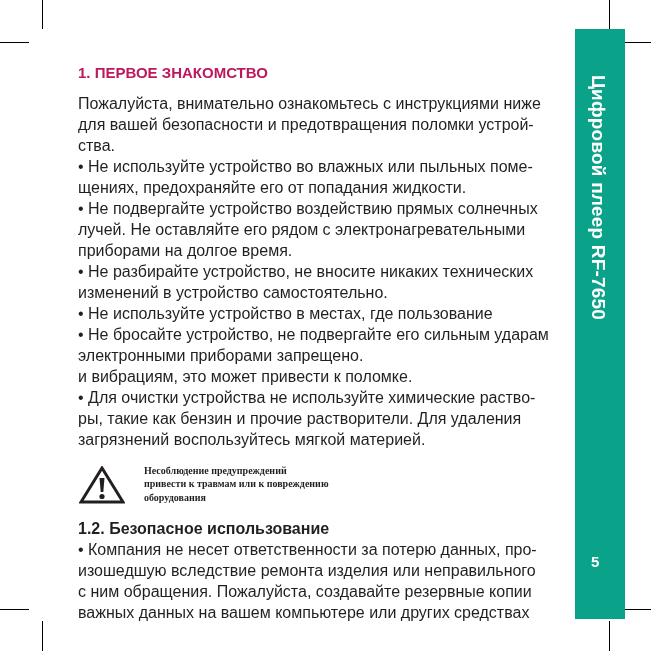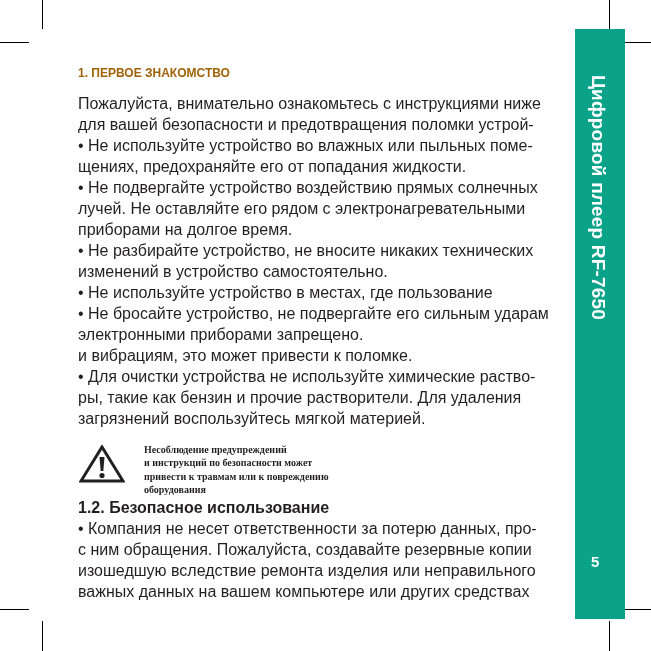--- a/index.html
+++ b/index.html
@@ -15,21 +15,21 @@
   .side-title {
     position:absolute; left:598px; top:75px;
     transform-origin:0 0; transform:translate(12px,0) rotate(90deg);
     white-space:nowrap; color:#ffffff; font-weight:bold; font-size:19px; line-height:24px;
     letter-spacing:0.2px;
   }
   .page-num {
     position:absolute; left:591px; top:553px; color:#fff; font-weight:bold; font-size:15px;
   }
   .content { position:absolute; left:78px; top:62px; width:480px; }
-  .h1 { color:#a16207; font-weight:bold; font-size:12px; line-height:22px; margin:0 0 9px 0; }
+  .h1 { color:#be185d; font-weight:bold; font-size:15px; line-height:22px; margin:0 0 9px 0; }
   .h2 { font-weight:bold; font-size:16px; line-height:20px; margin:0; }
   .body-lines div { font-size:16px; line-height:21px; white-space:nowrap; }
   .warning { position:relative; height:52px; margin-top:14px;font-family:Liberation Serif, serif; }
   .warn-icon { position:absolute; left:1px; top:2px; width:46px; height:38px; }
   .warn-text { position:absolute; left:66px; top:0; font-weight:bold; font-size:10px; line-height:13.3px; }
   .warn-text div { white-space:nowrap; }
   .h2b { font-weight:bold; font-size:16px; line-height:20px; margin:3px 0 0 0; }
 </style>
 </head>
 <body>
@@ -45,20 +45,21 @@
 
 <div class="sidebar"></div>
 <div class="side-title">Цифровой плеер RF-7650</div>
 <div class="page-num">5</div>
 
 <div class="content">
   <div class="h1">1. ПЕРВОЕ ЗНАКОМСТВО</div>
   <div class="body-lines">
     <div>Пожалуйста, внимательно ознакомьтесь с инструкциями ниже</div>
     <div>для вашей безопасности и предотвращения поломки устрой-</div>
+    <div>ства.</div>
     <div>• Не используйте устройство во влажных или пыльных поме-</div>
     <div>щениях, предохраняйте его от попадания жидкости.</div>
     <div>• Не подвергайте устройство воздействию прямых солнечных</div>
     <div>лучей. Не оставляйте его рядом с электронагревательными</div>
     <div>приборами на долгое время.</div>
     <div>• Не разбирайте устройство, не вносите никаких технических</div>
     <div>изменений в устройство самостоятельно.</div>
     <div>• Не используйте устройство в местах, где пользование</div>
     <div>• Не бросайте устройство, не подвергайте его сильным ударам</div>
     <div>электронными приборами запрещено.</div>
@@ -69,26 +70,25 @@
   </div>
 
   <div class="warning">
     <svg class="warn-icon" viewBox="0 0 46 38">
       <polygon points="23,2 44,36 2,36" fill="none" stroke="#231f20" stroke-width="3" stroke-linejoin="miter"></polygon>
       <polygon points="20.5,12 25.5,12 24.3,26 21.7,26" fill="#231f20"></polygon>
       <circle cx="23" cy="30.5" r="2.6" fill="#231f20"></circle>
     </svg>
     <div class="warn-text">
       <div>Несоблюдение предупреждений</div>
-      <div>и инструкций по безопасности может</div>
       <div>привести к травмам или к повреждению</div>
       <div>оборудования</div>
     </div>
   </div>
 
   <div class="h2b">1.2. Безопасное использование</div>
   <div class="body-lines">
     <div>• Компания не несет ответственности за потерю данных, про-</div>
+    <div>изошедшую вследствие ремонта изделия или неправильного</div>
     <div>с ним обращения. Пожалуйста, создавайте резервные копии</div>
-    <div>изошедшую вследствие ремонта изделия или неправильного</div>
     <div>важных данных на вашем компьютере или других средствах</div>
   </div>
 </div>
 
 </body></html>

